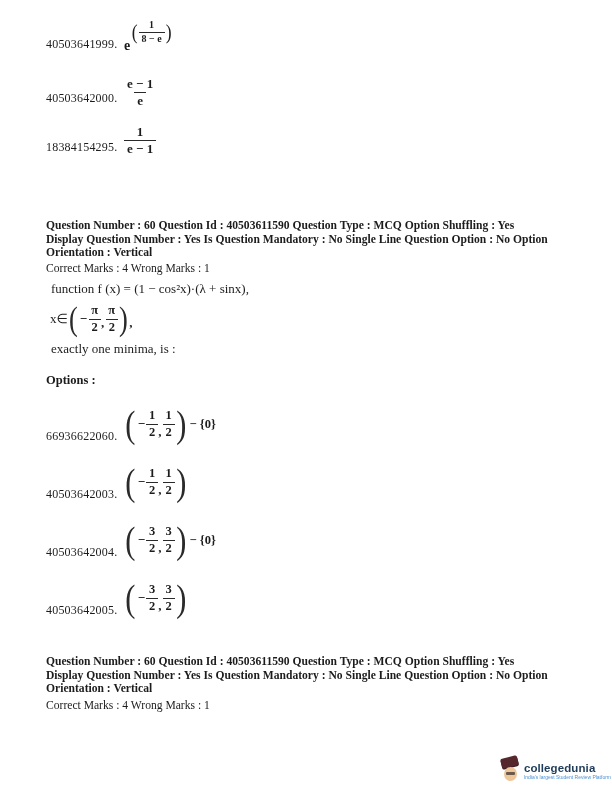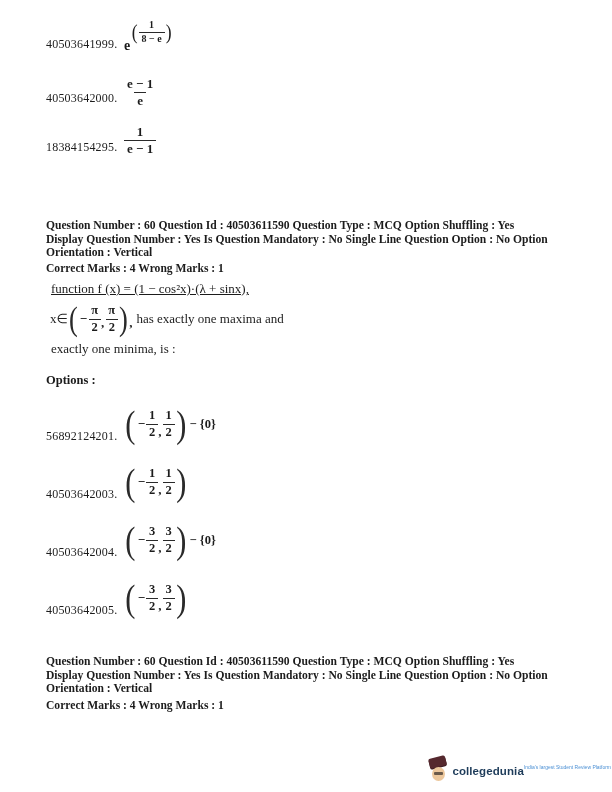--- a/index.html
+++ b/index.html
@@ -35,46 +35,46 @@
   .exp-sup .sp { font-size:22px; line-height:22px; font-weight:400; transform:scaleX(0.8); }
   .frac-sm { font-size:10px; }
   .frac-md { font-size:13px; }
   .frac-opt { font-size:12.5px; }
 
   
   .qheader { position:absolute; left:46px; width:540px; font-weight:bold; font-size:11.6px; line-height:13.6px; }
   .qheader .hline { white-space:nowrap; }
   .qh1 { top:219px; }
   .qh2 { top:655px; }
-  .marks { position:absolute; left:46px; font-weight:bold; font-size:11.6px; white-space:nowrap; }
+  .marks { position:absolute; left:46px; font-weight:normal; font-size:11.6px; white-space:nowrap; }
   .mk1 { top:262px; }
   .mk2 { top:699px; }
 
   
   .qbody { position:absolute; left:51px; top:281px; width:330px; font-size:13px; }
   .qline { margin-bottom:5px; white-space:nowrap; }
-  .qline2 { margin-bottom:4px;text-decoration:underline; }
+  .qline2 { margin-bottom:4px; }
   .interval-line { display:flex; align-items:center; margin:2px 0 4px -1px; white-space:nowrap; }
   .interval-line .tail { margin-left:3px; }
   .options-label { position:absolute; left:46px; top:373px; font-weight:bold; font-size:12.5px; }
 
   
   .main-options { position:absolute; left:46px; top:402px; }
   .a-row { display:flex; align-items:flex-end; margin-bottom:14px; height:44px; }
   .a-row .opt-id { padding-bottom:2px; }
   .a-formula { display:inline-flex; align-items:center; height:44px; }
   .suffix { font-size:12.5px; font-weight:600; margin-left:2px; }
 
   
   .footer { position:absolute; right:1px; bottom:6px; display:flex; align-items:center; }
   .mascot { position:relative; width:22px; height:30px; margin-right:2px; }
   .mascot .face { position:absolute; left:4px; top:11px; width:13px; height:14px; border-radius:50%; background:#ecc79c; }
   .mascot .cap { position:absolute; left:1px; top:1px; width:17px; height:10px; background:#55282e; transform:rotate(-14deg); border-radius:2px; box-shadow:0 1px 0 #3c1b20; }
   .mascot .glasses { position:absolute; left:6px; top:16px; width:9px; height:3px; background:#6b5a4a; border-radius:1px; }
-  .brand-box { display:flex; flex-direction:row; line-height:1.1; }
+  .brand-box { display:flex; flex-direction:column; line-height:1.1; }
   .brand { font-family:"Liberation Sans", sans-serif; font-weight:bold; font-size:11.5px; color:#1e3c5a; letter-spacing:0.1px; }
   .tagline { font-family:"Liberation Sans", sans-serif; font-size:5px; color:#4a8fd4; transform:scaleY(0.9); transform-origin:left top; }
 </style>
 </head>
 <body>
 
 <div class="page">
 
   <div class="top-options">
 
@@ -127,31 +127,30 @@
         <span class="num">π</span>
         <span class="den">2</span>
       </span>
       <span class="low-comma">,</span>
       <span class="frac frac-opt">
         <span class="num">π</span>
         <span class="den">2</span>
       </span>
       <span class="midp">)</span>
       <span class="low-comma">,</span>
-      <span class="tail"> has exactly one maxima and</span>
     </div>
     <div class="qline">exactly one minima, is :</div>
   </div>
 
   <div class="options-label">Options :</div>
 
   <div class="main-options">
 
     <div class="a-row">
-      <span class="opt-id">56892124201.</span>
+      <span class="opt-id">66936622060.</span>
       <span class="a-formula">
         <span class="bigp">(</span>
         <span class="m-sign">−</span>
         <span class="frac frac-opt">
           <span class="num">1</span>
           <span class="den">2</span>
         </span>
         <span class="low-comma">,</span>
         <span class="frac frac-opt">
           <span class="num">1</span>

